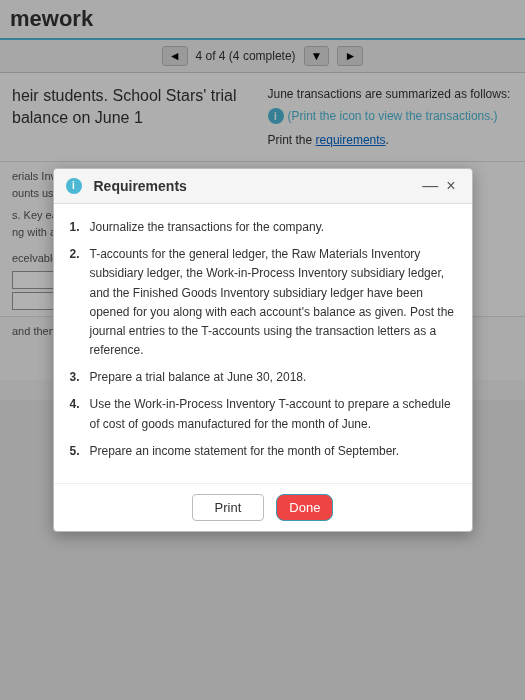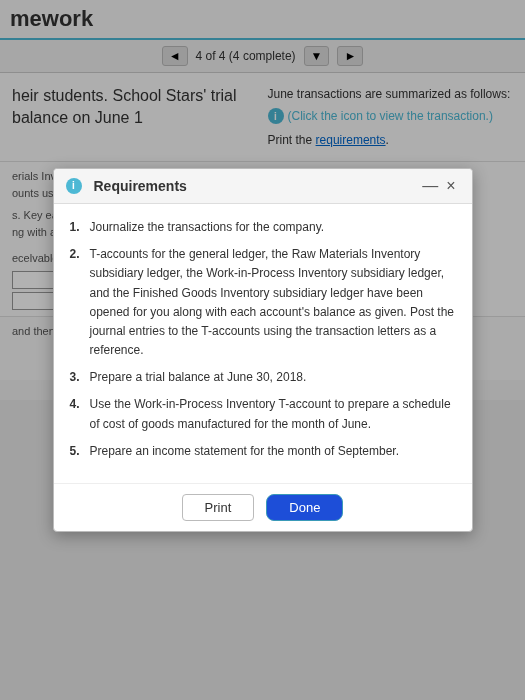--- a/index.html
+++ b/index.html
@@ -260,24 +260,24 @@
       background: white;
       border: 1px solid #bbb;
       border-radius: 4px;
       padding: 5px 22px;
       font-size: 13px;
       cursor: pointer;
       color: #333;
     }
 
     .done-btn {
-      background: #1d4ed8;
+      background: #ef4444;
       border: 1px solid #3a9ab8;
       border-radius: 8px;
-      padding: 5px 22px;
+      padding: 5px 12px;
       font-size: 13px;
       cursor: pointer;
       color: white;
     }
 
     .footer-note {
       text-align: center;
       font-size: 11px;
       color: #888;
       padding: 4px;
@@ -318,21 +318,21 @@
 <div class="main-content">
   <div class="left-panel">
     <span>heir students. School Stars' trial balance on June 1</span>
   </div>
   <div class="right-panel">
     <div style="display:flex; align-items:flex-start; margin-bottom:4px;">
       <span>June transactions are summarized as follows:</span>
     </div>
     <div style="display:flex; align-items:center; margin-bottom:6px;">
       <span class="info-icon">i</span>
-      <span class="click-link">(Click the icon to view the transaction.)</span>
+      <span class="click-link">(Print the icon to view the transactions.)</span>
     </div>
     <div>
       <span>Print the</span>
       <a class="req-link">requirements</a><span>.</span>
     </div>
   </div>
 </div>
 
 <div class="ledger-area">
   <div class="ledger-left">

